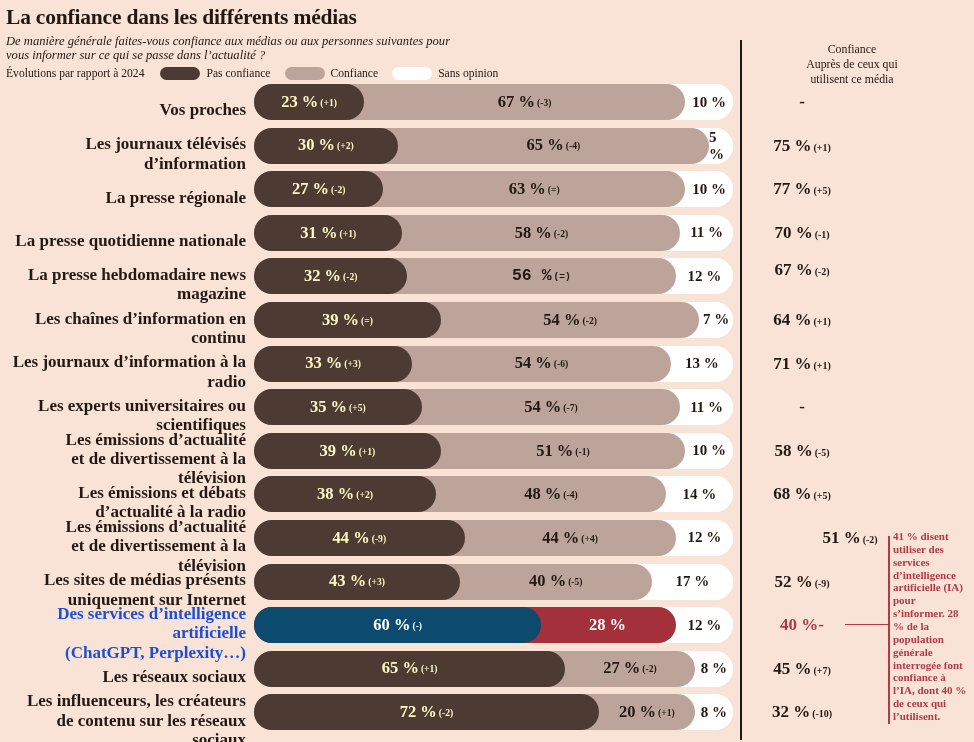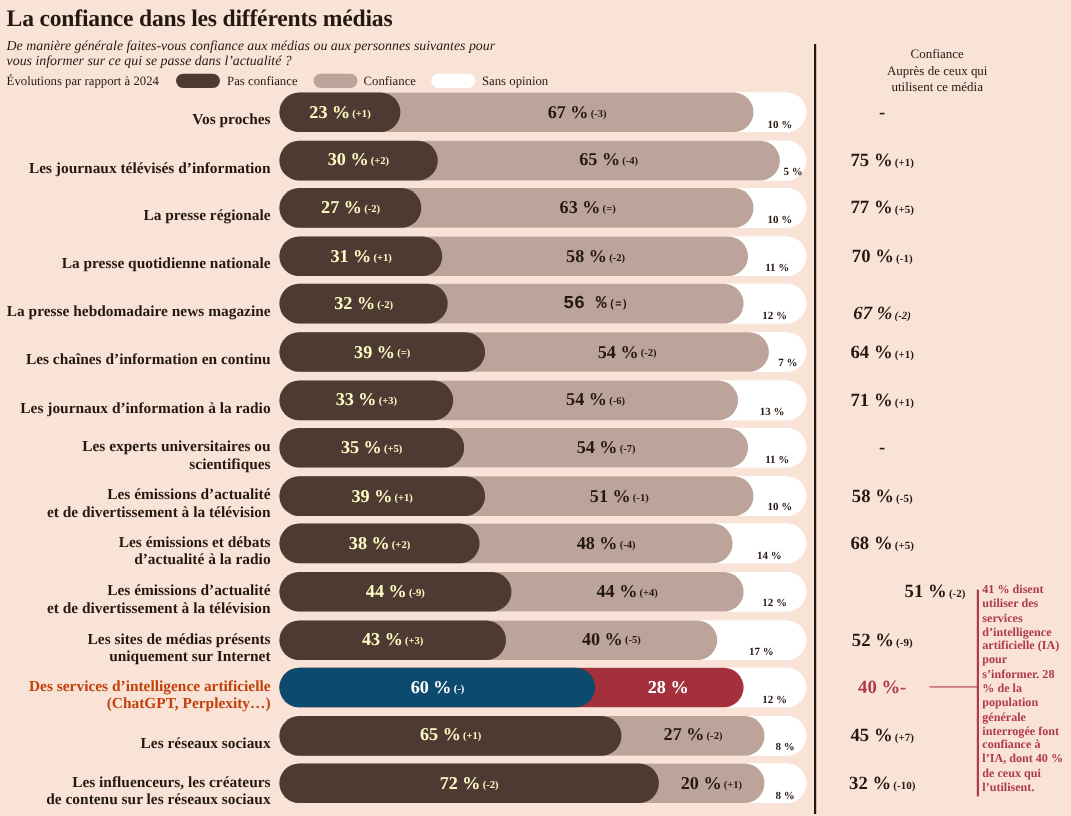--- a/index.html
+++ b/index.html
@@ -57,25 +57,25 @@
   }
 
   
   .rows{position:absolute;left:0;top:82px;width:974px;}
   .row{
     display:flex;align-items:center;
     height:40px;margin-bottom:3.6px;position:relative;
   }
   .row .label{
     width:246px;text-align:right;padding-right:8px;
-    font-size:14px;font-weight:bold;line-height:1.14;color:#241812;
+    font-size:17px;font-weight:bold;line-height:1.14;color:#241812;
     flex:0 0 246px;
     margin-top:16px;
   }
-  .row.ai .label{color:#c2410c;}
+  .row.ai .label{color:#1d4ed8;}
 
   .bar{
     position:relative;height:36px;width:479px;flex:0 0 479px;
     background:#FFFFFF;border-radius:18px;overflow:visible;
   }
   .seg{
     position:absolute;top:0;height:36px;
     display:flex;align-items:center;justify-content:center;
     box-sizing:border-box;
   }
@@ -88,22 +88,22 @@
   .val{
     font-size:16.5px;font-weight:bold;white-space:nowrap;line-height:1;
   }
   .val .pct{font-size:16.5px;}
   .delta{font-size:9.6px;font-weight:bold;margin-left:2px;vertical-align:1px;}
   .seg.neg .val{color:#fef9c3;}
   .seg.conf .val{color:#241812;}
   .row.ai .seg.neg .val,.row.ai .seg.conf .val{color:#FFFFFF;}
 
   .nonelbl{
-    position:absolute;top:11px;height:36px;display:flex;align-items:center;
-    justify-content:center;z-index:4;font-size:10px;font-weight:bold;color:#241812;
+    position:absolute;top:0;height:36px;display:flex;align-items:center;
+    justify-content:center;z-index:4;font-size:15px;font-weight:bold;color:#241812;
   }
 
   
   .rightval{
     position:absolute;left:742px;width:120px;text-align:center;
     font-size:17px;font-weight:bold;color:#241812;white-space:nowrap;
     height:36px;line-height:36px;
   }
   .rightval .d{font-size:10px;font-weight:bold;margin-left:2px;}
   .rightval.ai{color:#B03A46;}
@@ -218,21 +218,21 @@
           <div class="seg none"></div>
           <div class="seg conf" style="width: 421.52px; font-family: Liberation Mono, monospace;">
             <span class="val" style="position: absolute; left: 287.4px; transform: translateX(-50%);"><span class="pct">56 %</span><span class="delta">(=)</span></span>
           </div>
           <div class="seg neg" style="width: 153.28px;">
             <span class="val"><span class="pct">32 %</span><span class="delta">(-2)</span></span>
           </div>
           <div class="nonelbl" style="left: 421.52px; width: 57.48px;">12 %</div>
         </div>
       </div>
-      <div class="rightval" style="top: 185px; font-style: italic;"><span>67 %</span><span class="d">(-2)</span></div>
+      <div class="rightval" style="top: 170px;"><span>67 %</span><span class="d">(-2)</span></div>
       <div class="row">
         <div class="label">
           <div>Les chaînes d’information en continu</div>
         </div>
         <div class="bar">
           <div class="seg none"></div>
           <div class="seg conf" style="width: 445.47px;">
             <span class="val" style="position: absolute; left: 316.14px; transform: translateX(-50%);"><span class="pct">54 %</span><span class="delta">(-2)</span></span>
           </div>
           <div class="seg neg" style="width: 186.81px;">

